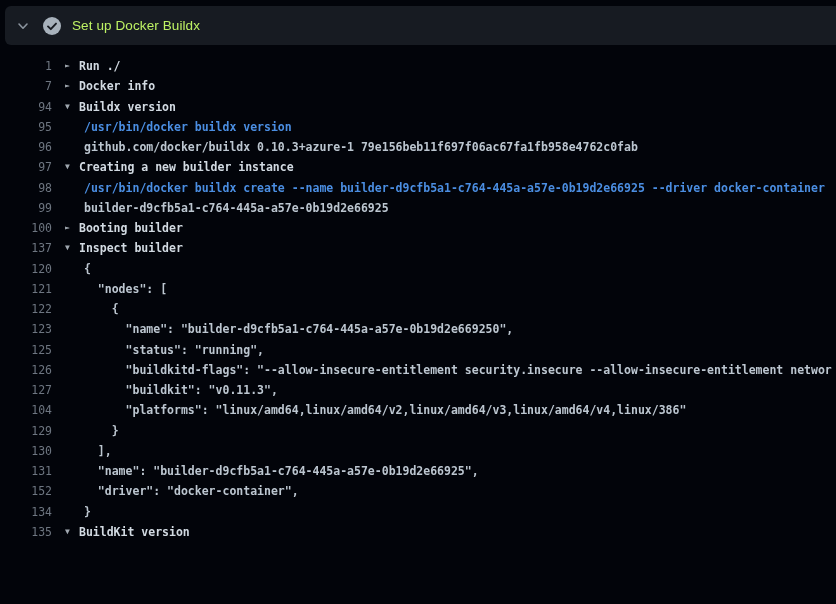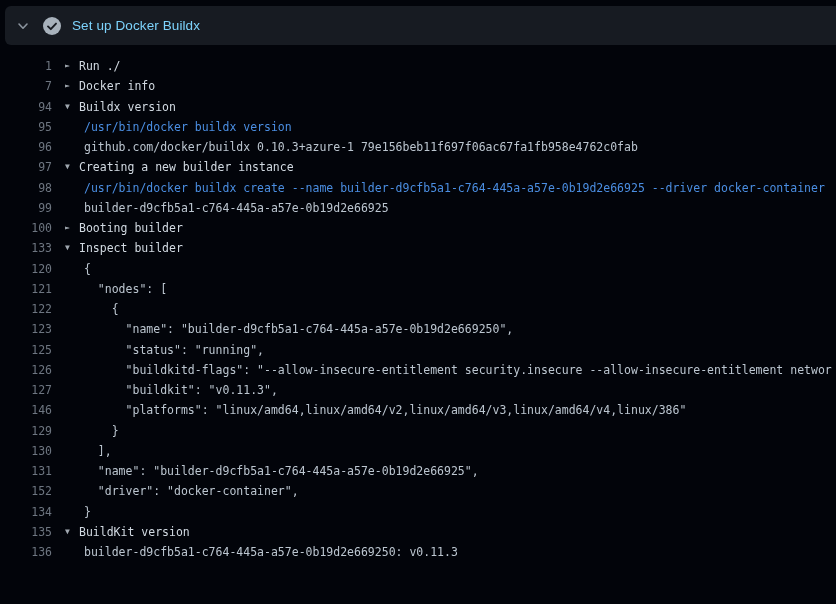--- a/index.html
+++ b/index.html
@@ -18,21 +18,21 @@
     border-radius:6px 0 0 6px;
     display:flex; align-items:center;
     cursor:pointer;
   }
   .chev{ margin-left:10px; width:15px; height:15px; display:flex; align-items:center; justify-content:center; }
   .statusicon{ margin-left:13px; width:18px; height:18px; display:flex; align-items:center; justify-content:center; }
   .step-title{
     margin-left:11px;
     font-family:"Liberation Sans", sans-serif;
     font-size:13.5px; font-weight:400;
-    color:#7dd3fc;
+    color:#bef264;
     letter-spacing:0.1px;
   }
   
   .log{
     position:absolute; top:45px; left:0; right:0; bottom:0;
     padding-top:11px;
     font-size:11.5px;
   }
   .row{
     position:relative;
@@ -42,21 +42,21 @@
   .num{
     position:absolute; left:0; top:0;
     width:52px; text-align:right;
     color:#6e7681;
   }
   .arrow{
     position:absolute; left:65px; top:0;
     font-size:8px; line-height:20.25px;
     color:#a0a8b0;
   }
-  .text{ position:absolute; left:84px; top:0; color:#bcc6d0; }
+  .text{ position:absolute; left:84px; top:0; color:#bcc6d0;font-weight:bold; }
   .row.group .text{ left:79px; color:#d2dae2; }
   .text.command{ color:#4b8ee2; }
 </style>
 </head>
 <body>
 
 <div class="page">
 
   <div class="step-header">
     <span class="chev">
@@ -76,31 +76,30 @@
   <div class="log">
       <div class="row group"><span class="num">1</span><span class="arrow">►</span><span class="text group">Run ./</span></div>
       <div class="row group"><span class="num">7</span><span class="arrow">►</span><span class="text group">Docker info</span></div>
       <div class="row group"><span class="num">94</span><span class="arrow">▼</span><span class="text group">Buildx version</span></div>
       <div class="row"><span class="num">95</span><span class="text command">/usr/bin/docker buildx version</span></div>
       <div class="row"><span class="num">96</span><span class="text output">github.com/docker/buildx 0.10.3+azure-1 79e156beb11f697f06ac67fa1fb958e4762c0fab</span></div>
       <div class="row group"><span class="num">97</span><span class="arrow">▼</span><span class="text group">Creating a new builder instance</span></div>
       <div class="row"><span class="num">98</span><span class="text command">/usr/bin/docker buildx create --name builder-d9cfb5a1-c764-445a-a57e-0b19d2e66925 --driver docker-container</span></div>
       <div class="row"><span class="num">99</span><span class="text output">builder-d9cfb5a1-c764-445a-a57e-0b19d2e66925</span></div>
       <div class="row group"><span class="num">100</span><span class="arrow">►</span><span class="text group">Booting builder</span></div>
-      <div class="row group"><span class="num">133</span><span class="arrow">▼</span><span class="text group">Inspect builder</span></div>
+      <div class="row group"><span class="num">137</span><span class="arrow">▼</span><span class="text group">Inspect builder</span></div>
       <div class="row"><span class="num">120</span><span class="text output">{</span></div>
       <div class="row"><span class="num">121</span><span class="text output">  "nodes": [</span></div>
       <div class="row"><span class="num">122</span><span class="text output">    {</span></div>
       <div class="row"><span class="num">123</span><span class="text output">      "name": "builder-d9cfb5a1-c764-445a-a57e-0b19d2e669250",</span></div>
       <div class="row"><span class="num">125</span><span class="text output">      "status": "running",</span></div>
       <div class="row"><span class="num">126</span><span class="text output">      "buildkitd-flags": "--allow-insecure-entitlement security.insecure --allow-insecure-entitlement networ</span></div>
       <div class="row"><span class="num">127</span><span class="text output">      "buildkit": "v0.11.3",</span></div>
-      <div class="row"><span class="num">146</span><span class="text output">      "platforms": "linux/amd64,linux/amd64/v2,linux/amd64/v3,linux/amd64/v4,linux/386"</span></div>
+      <div class="row"><span class="num">104</span><span class="text output">      "platforms": "linux/amd64,linux/amd64/v2,linux/amd64/v3,linux/amd64/v4,linux/386"</span></div>
       <div class="row"><span class="num">129</span><span class="text output">    }</span></div>
       <div class="row"><span class="num">130</span><span class="text output">  ],</span></div>
       <div class="row"><span class="num">131</span><span class="text output">  "name": "builder-d9cfb5a1-c764-445a-a57e-0b19d2e66925",</span></div>
       <div class="row"><span class="num">152</span><span class="text output">  "driver": "docker-container",</span></div>
       <div class="row"><span class="num">134</span><span class="text output">}</span></div>
       <div class="row group"><span class="num">135</span><span class="arrow">▼</span><span class="text group">BuildKit version</span></div>
-      <div class="row"><span class="num">136</span><span class="text output">builder-d9cfb5a1-c764-445a-a57e-0b19d2e669250: v0.11.3</span></div>
     </div>
 
 </div>
 
 </body></html>

